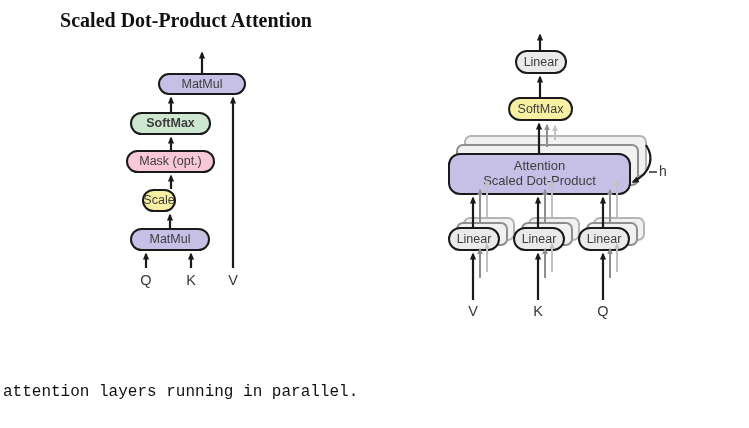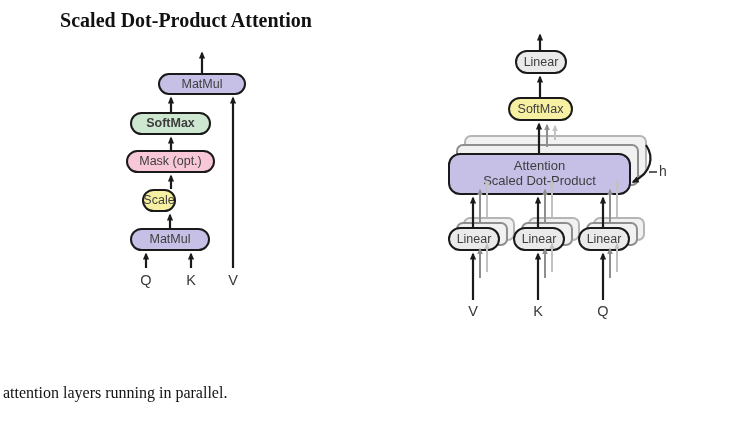--- a/index.html
+++ b/index.html
@@ -45,21 +45,21 @@
   .ln-thin{stroke:var(--c-arrow,#1a1a1a);stroke-width:1.4;fill:none;}
   .mk-dark{fill:var(--c-arrow,#1a1a1a);}
   .mk-g1{fill:var(--c-arrow_ghost_1,#8f8f8f);}
   .mk-g2{fill:var(--c-arrow_ghost_2,#c2c2c2);}
   .caption{
     position:absolute;left:3px;top:382px;width:743px;
     font-family:"Liberation Serif",serif;font-size:16px;line-height:21px;
     color:var(--c-caption_text,#111);
   }
   .caption-line1{display:block;text-align:justify;text-align-last:justify;}
-  .caption-line2{display:block;text-align:left;}
+  .caption-line2{display:block;text-align:left;font-family:Liberation Mono, monospace;}
 </style>
 </head>
 <body>
 
 <div id="canvas">
 
   <div class="diagram-title" style="left:58px;top:9px;width:256px;">Scaled Dot-Product Attention</div>
 
   <div class="box fill-purple" style="left:158px;top:73px;width:88px;height:22px;">MatMul</div>
   <div class="box fill-green" style="left:130px;top:112px;width:81px;height:23px;">SoftMax</div>

